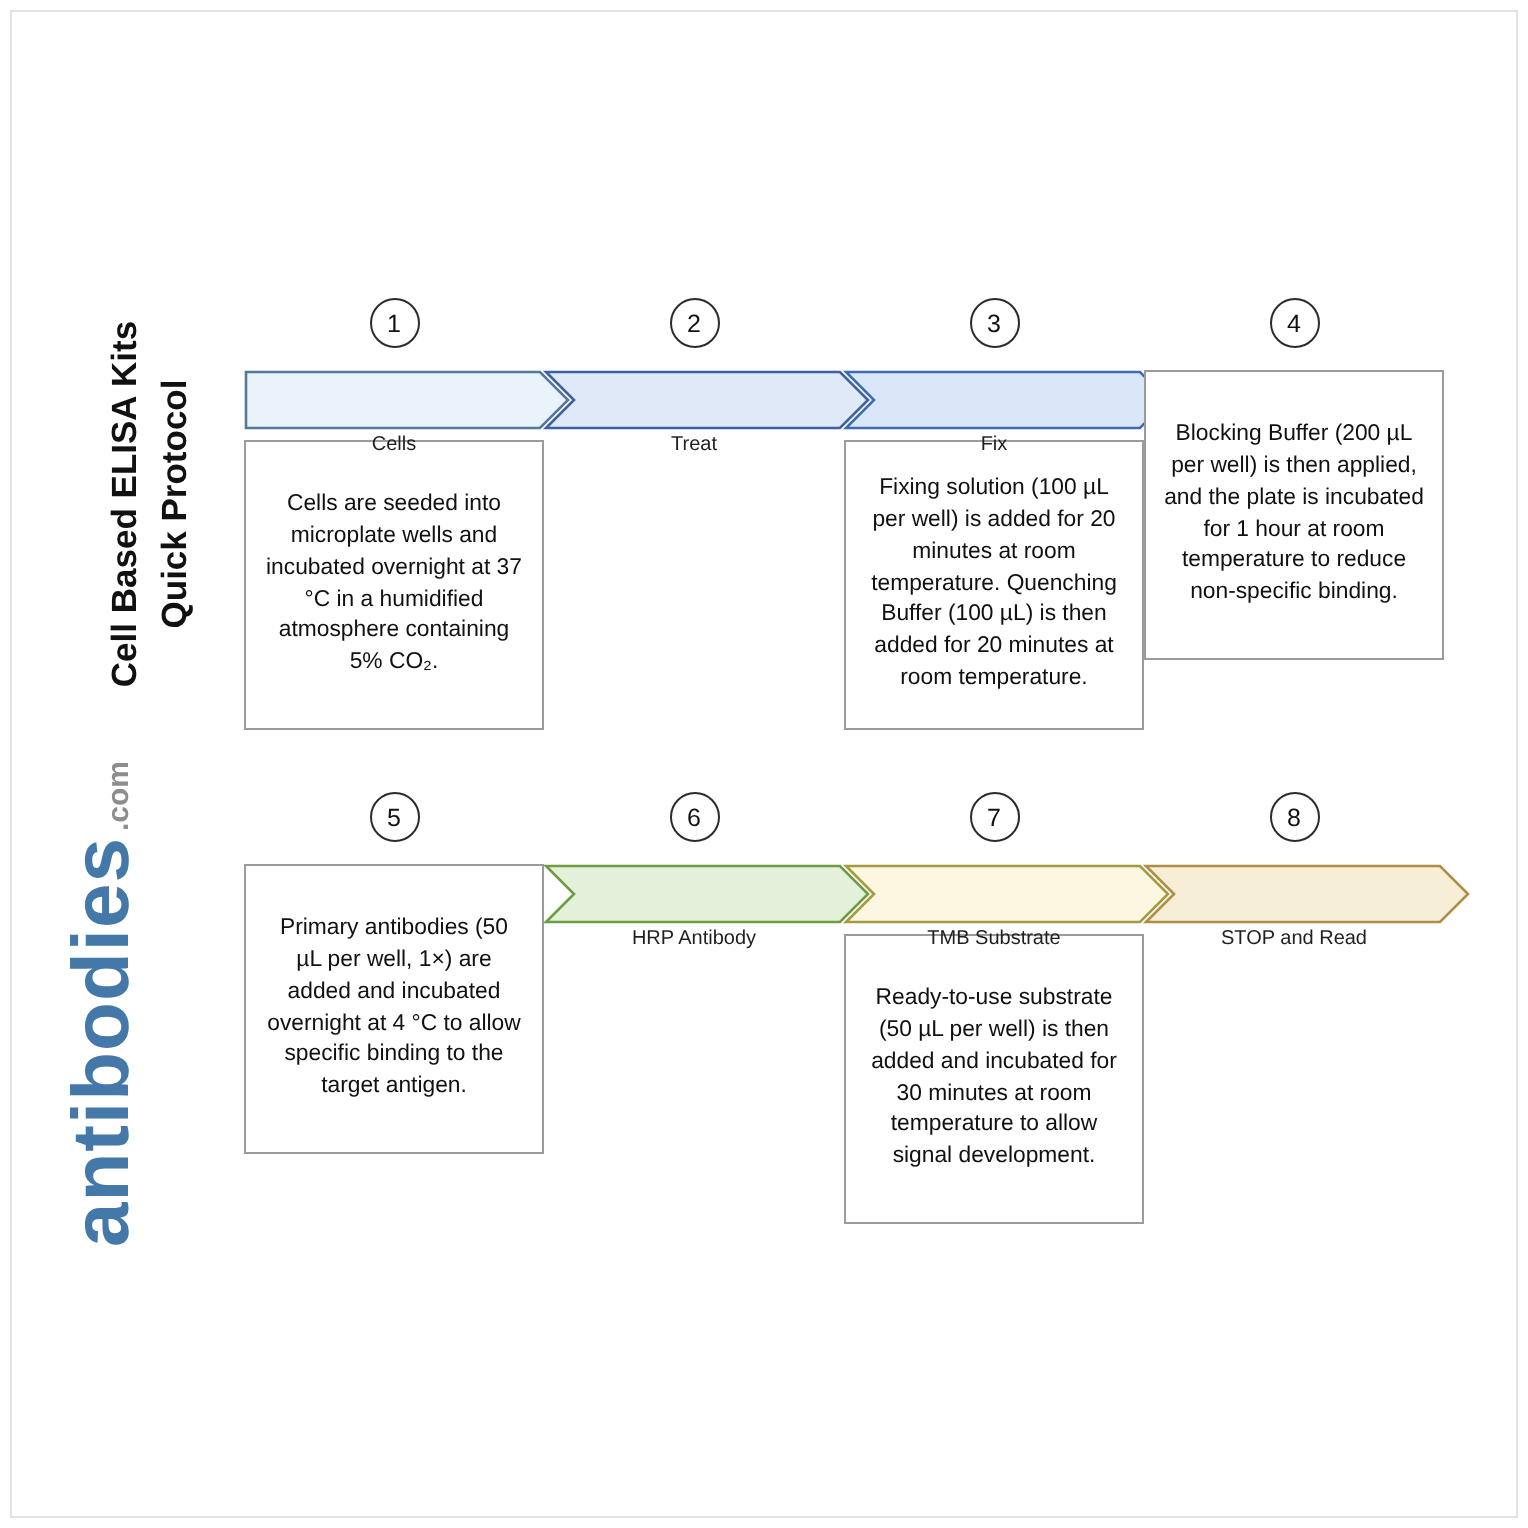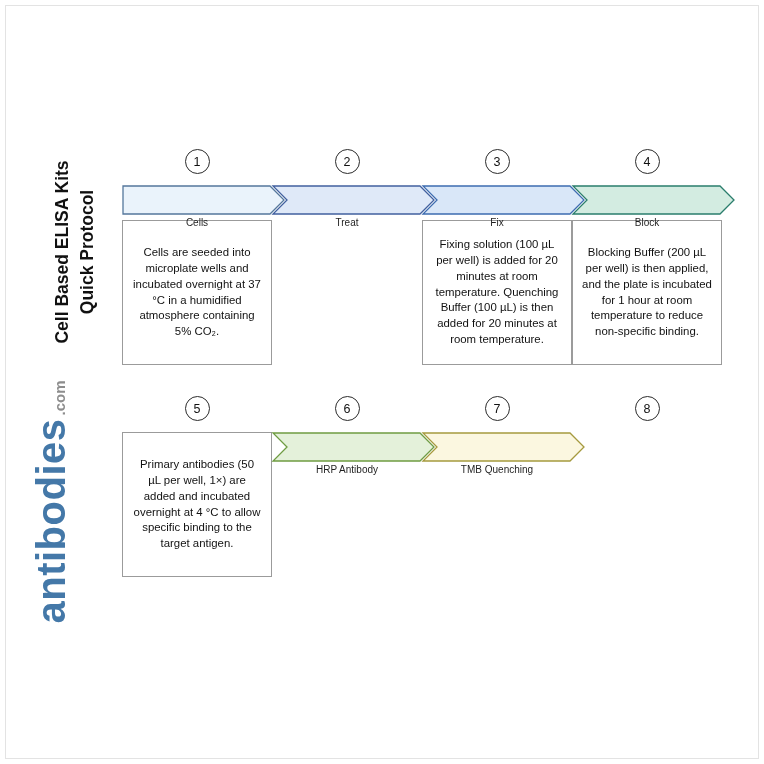--- a/index.html
+++ b/index.html
@@ -113,26 +113,20 @@
     </div>
     <div class="desc-box">
         <p>Fixing solution (100 µL per well) is added for 20 minutes at room temperature. Quenching Buffer (100 µL) is then added for 20 minutes at room temperature.</p>
       </div>
   </div>
 
   <div class="step col4 row1">
     <div class="num-circle">
         <span>4</span>
       </div>
-    <div class="arrow-wrap">
-      <svg width="164" height="30" viewBox="0 0 164 30">
-          <polygon class="arrow-shape" points="1,1 148,1 162,15 148,29 1,29 15,15" fill="#d3ece1" stroke="#2a7d6c"></polygon>
-        </svg>
-      <div class="arrow-label">Block</div>
-    </div>
     <div class="desc-box">
         <p>Blocking Buffer (200 µL per well) is then applied, and the plate is incubated for 1 hour at room temperature to reduce non-specific binding.</p>
       </div>
   </div>
 
   <div class="step col1 row2">
     <div class="num-circle">
         <span>5</span>
       </div>
     <div class="desc-box">
@@ -153,23 +147,32 @@
   </div>
 
   <div class="step col3 row2">
     <div class="num-circle">
         <span>7</span>
       </div>
     <div class="arrow-wrap">
       <svg width="164" height="30" viewBox="0 0 164 30">
           <polygon class="arrow-shape" points="1,1 148,1 162,15 148,29 1,29 15,15" fill="#fbf7e0" stroke="#a59a3e"></polygon>
         </svg>
-      <div class="arrow-label">TMB Quenching</div>
+      <div class="arrow-label">TMB Substrate</div>
     </div>
+    <div class="desc-box">
+        <p>Ready-to-use substrate (50 µL per well) is then added and incubated for 30 minutes at room temperature to allow signal development.</p>
+      </div>
   </div>
 
   <div class="step col4 row2">
     <div class="num-circle">
         <span>8</span>
       </div>
+    <div class="arrow-wrap">
+      <svg width="164" height="30" viewBox="0 0 164 30">
+          <polygon class="arrow-shape" points="1,1 148,1 162,15 148,29 1,29 15,15" fill="#f7eed8" stroke="#b08d45"></polygon>
+        </svg>
+      <div class="arrow-label">STOP and Read</div>
+    </div>
   </div>
 
 </div>
 
 </body></html>

